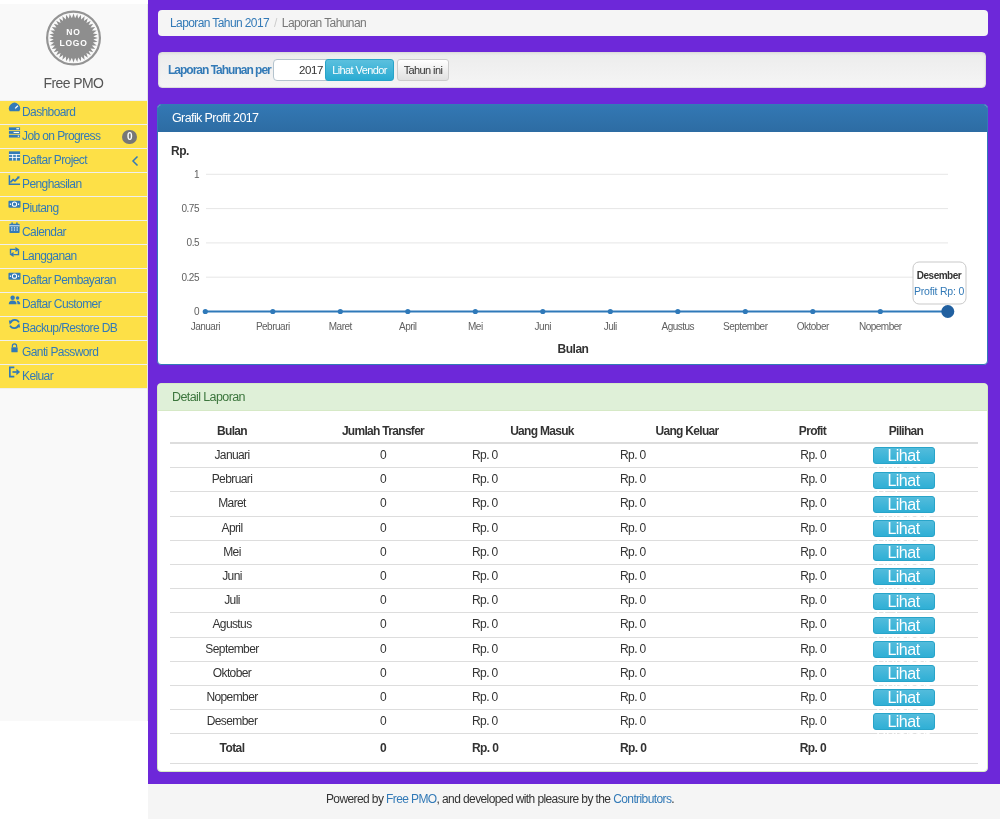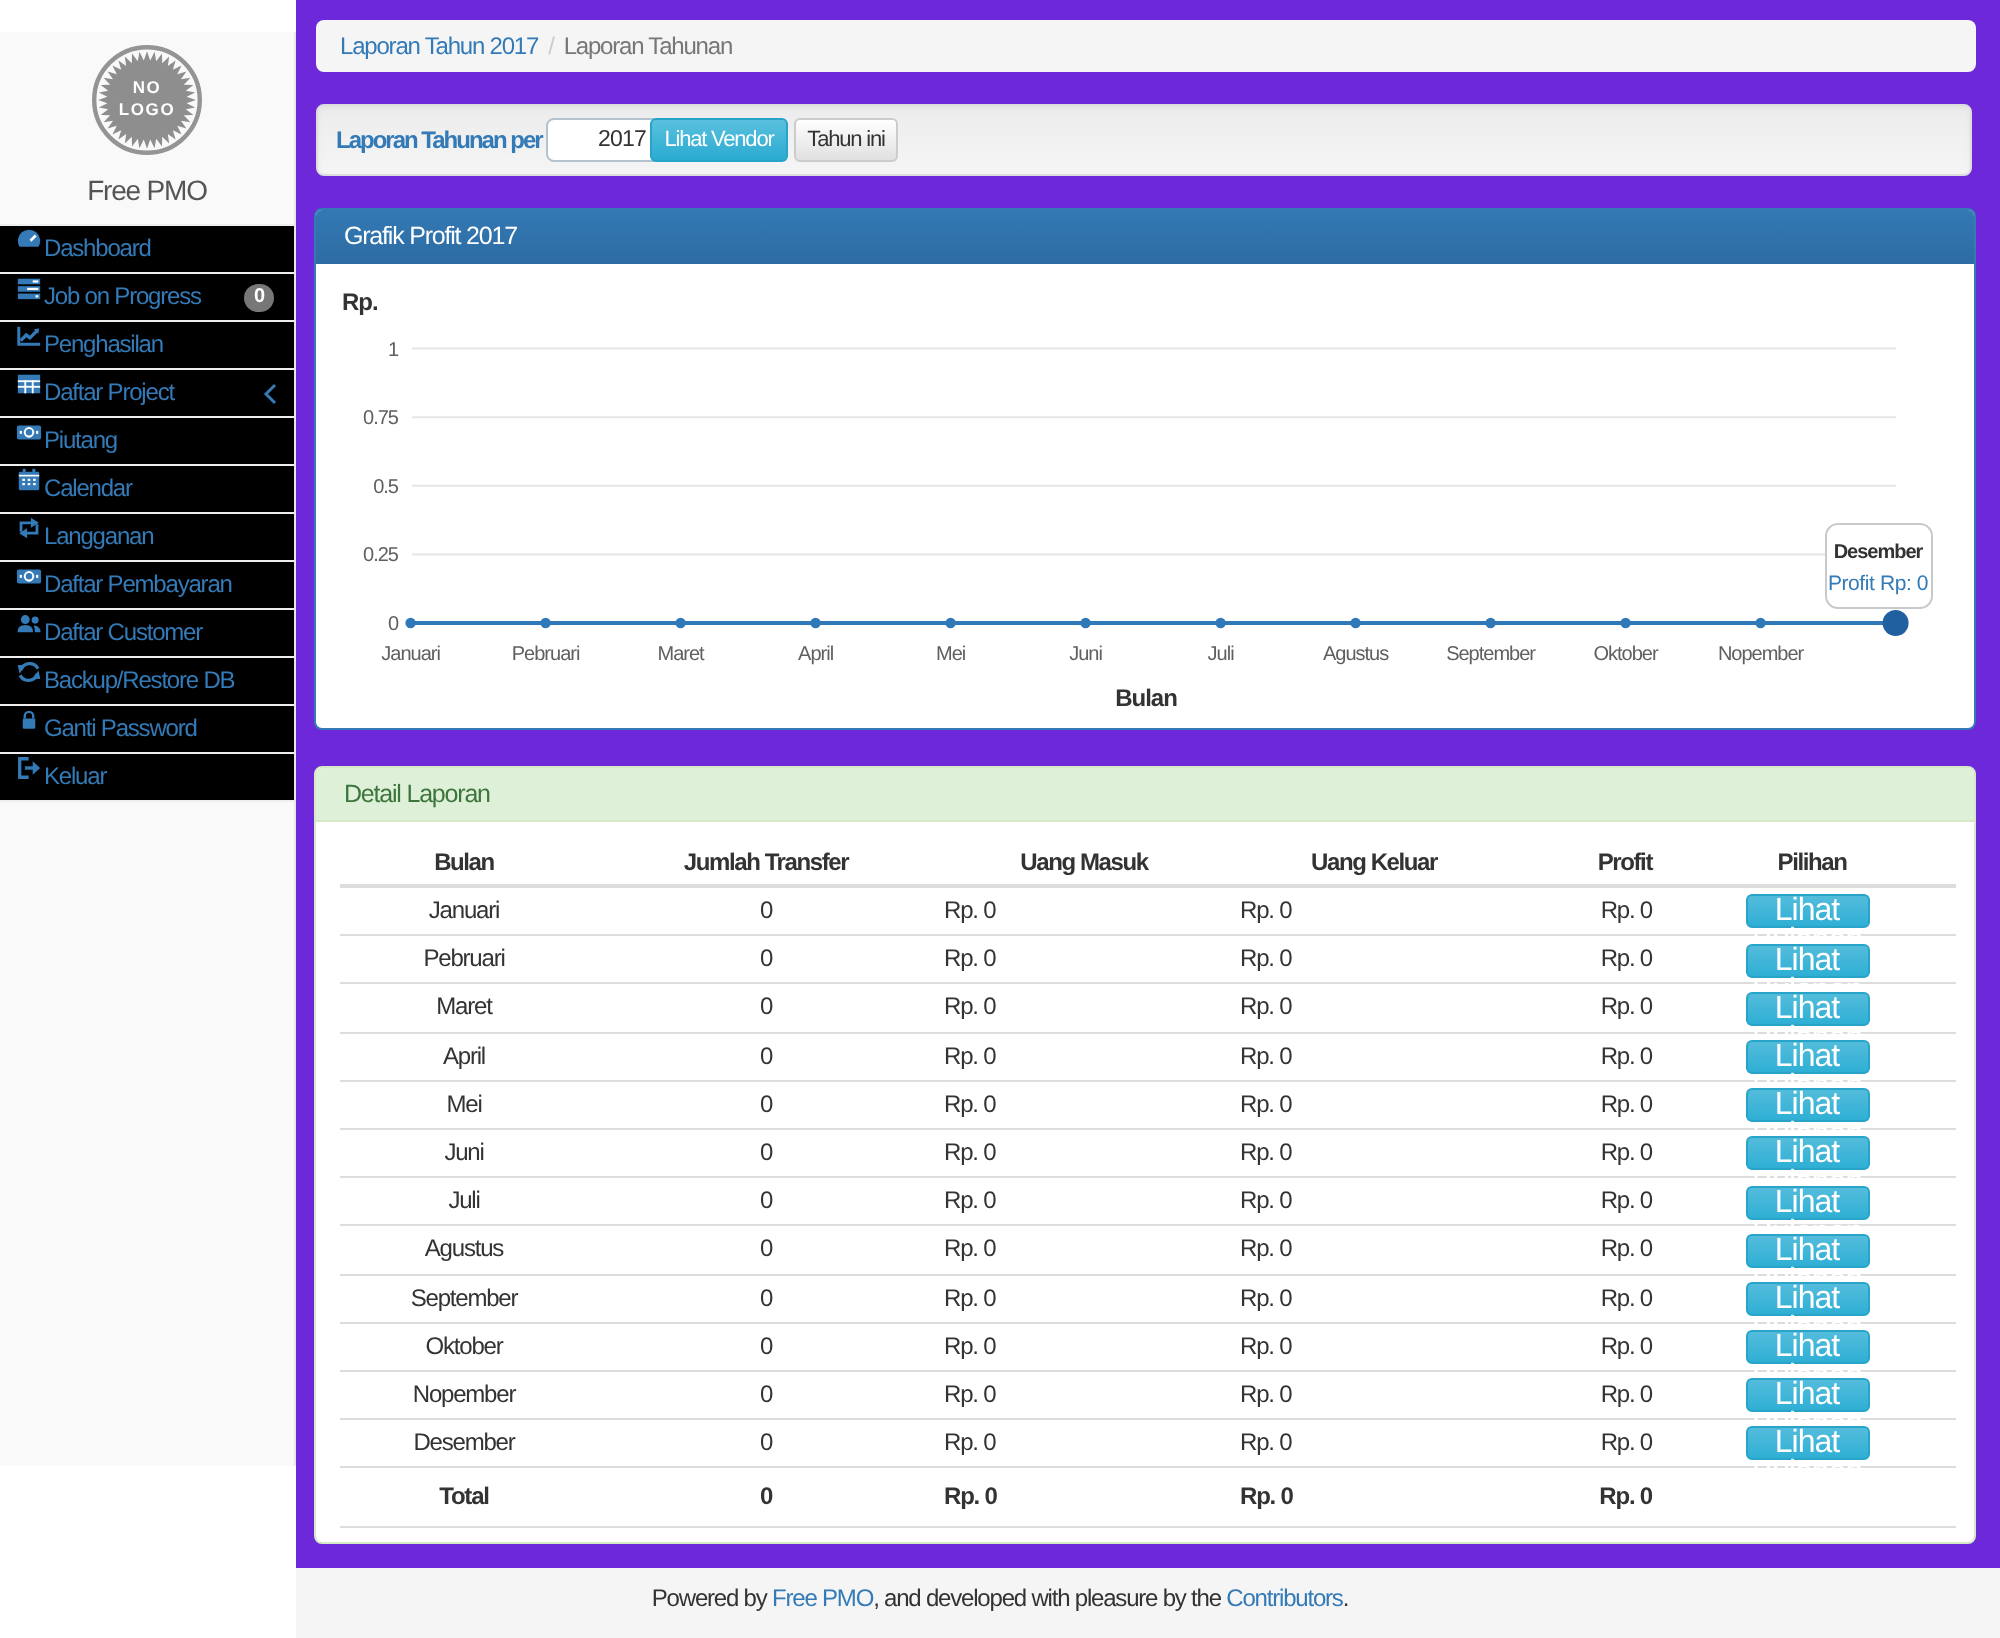--- a/index.html
+++ b/index.html
@@ -1,21 +1,21 @@
 <!DOCTYPE html>
 <html><head><meta charset="utf-8"><style>
 *{margin:0;padding:0;box-sizing:content-box}
 html,body{width:1000px;height:819px;overflow:hidden;background:#fff;
  font-family:"Liberation Sans",sans-serif;font-size:12px;letter-spacing:-0.6px;color:#333}
 a{color:#337ab7;text-decoration:none}
-#sidebar{position:absolute;left:0;top:16px;width:147px;height:717px;background:#f9f9f9;border-right:1px solid #e7e7e7}
+#sidebar{position:absolute;left:0;top:4px;width:147px;height:717px;background:#f9f9f9;border-right:1px solid #e7e7e7}
 #logo{position:absolute;left:0;top:0}
 .brand{position:absolute;top:71px;width:147px;text-align:center;font-size:14px;color:#555}
 #menu{position:absolute;top:96px;left:0;width:147px;list-style:none;border-top:1px solid #efefef}
-#menu li{position:relative;height:23px;line-height:23px;border-bottom:1px solid #efefef;color:#337ab7;padding-left:8px;white-space:nowrap;background:#000000}
+#menu li{position:relative;height:23px;line-height:23px;border-bottom:1px solid #efefef;color:#337ab7;padding-left:8px;white-space:nowrap;background:#fde047}
 #menu li .ic{display:inline-block;width:13px;margin-right:1px;text-align:center;vertical-align:middle;margin-top:-3px}
 .badge{position:absolute;right:10px;top:5px;background:#777;color:#fff;font-size:10px;font-weight:bold;line-height:14px;padding:0 4.5px;border-radius:9px;letter-spacing:0}
 .chev{position:absolute;right:8px;top:6px;line-height:0}
 #main{position:absolute;left:148px;top:0;width:852px;height:819px;background:#6d28d9}
 .breadcrumb{position:absolute;left:10px;top:10px;width:818px;height:26px;line-height:26px;background:#f5f5f5;border-radius:4px;padding-left:12px}
 .breadcrumb .sep{color:#ccc;padding:0 5px}
 .breadcrumb .cur{color:#777}
 .well{position:absolute;left:10px;top:52px;width:826px;height:34px;background:linear-gradient(to bottom,#ececec 0,#f5f5f5 100%);border:1px solid #dcdcdc;border-radius:4px;box-shadow:inset 0 1px 3px rgba(0,0,0,.05)}
 .well .lbl{position:absolute;left:9px;top:0;height:34px;line-height:34px;color:#337ab7;font-weight:bold;letter-spacing:-1px}
 .sel{position:absolute;left:114px;top:6px;width:39px;height:20px;background:#fff;border:1px solid #b4c3cd;border-radius:4px;font-size:11.5px;line-height:20px;color:#333;padding-left:25px;letter-spacing:-0.4px}
@@ -62,35 +62,35 @@
               <rect x="1" y="6" width="12" height="3"></rect>
               <rect x="1" y="10" width="12" height="3"></rect>
             </g>
             <g fill="#fff">
               <rect x="9" y="2.9" width="3" height="1.2"></rect>
               <rect x="6" y="6.9" width="6" height="1.2"></rect>
               <rect x="10.5" y="10.9" width="1.5" height="1.2"></rect>
             </g>
           </svg></span>Job on Progress<span class="badge">0</span></li>
 <li><span class="ic"><svg width="13" height="14" viewBox="0 0 14 14">
-            <path d="M1.5 2 L1.5 11.5 L13 11.5" stroke="#337ab7" stroke-width="1.6" fill="none"></path>
-            <path d="M2.5 9.5 L5.5 6.5 L7.5 8 L11.5 4" stroke="#337ab7" stroke-width="1.8" fill="none"></path>
-            <path d="M12.5 3 L9.5 3.4 L12 5.8 Z" fill="#337ab7"></path>
-          </svg></span>Penghasilan</li>
-<li><span class="ic"><svg width="13" height="14" viewBox="0 0 14 14">
             <rect x="1" y="2" width="12" height="10" fill="#337ab7"></rect>
             <g stroke="#fff" stroke-width="1">
               <line x1="1" y1="5.5" x2="13" y2="5.5"></line>
               <line x1="1" y1="8.5" x2="13" y2="8.5"></line>
               <line x1="5" y1="5" x2="5" y2="12"></line>
               <line x1="9" y1="5" x2="9" y2="12"></line>
             </g>
           </svg></span>Daftar Project<span class="chev"><svg width="8" height="12" viewBox="0 0 8 12">
             <path d="M6.5 1.5 L2 6 L6.5 10.5" stroke="#337ab7" stroke-width="1.5" fill="none"></path>
           </svg></span></li>
+<li><span class="ic"><svg width="13" height="14" viewBox="0 0 14 14">
+            <path d="M1.5 2 L1.5 11.5 L13 11.5" stroke="#337ab7" stroke-width="1.6" fill="none"></path>
+            <path d="M2.5 9.5 L5.5 6.5 L7.5 8 L11.5 4" stroke="#337ab7" stroke-width="1.8" fill="none"></path>
+            <path d="M12.5 3 L9.5 3.4 L12 5.8 Z" fill="#337ab7"></path>
+          </svg></span>Penghasilan</li>
 <li><span class="ic"><svg width="13" height="14" viewBox="0 0 14 14">
             <rect x="0.5" y="3.5" width="13" height="7.5" rx="1" fill="#337ab7"></rect>
             <circle cx="7" cy="7.2" r="2.3" fill="none" stroke="#fff" stroke-width="1.1"></circle>
             <rect x="2" y="6.4" width="1.2" height="1.6" fill="#fff"></rect>
             <rect x="10.8" y="6.4" width="1.2" height="1.6" fill="#fff"></rect>
           </svg></span>Piutang</li>
 <li><span class="ic"><svg width="13" height="14" viewBox="0 0 14 14">
             <rect x="1.5" y="2.5" width="11" height="10" rx="0.8" fill="#337ab7"></rect>
             <rect x="3.6" y="1" width="1.6" height="2.6" fill="#337ab7"></rect>
             <rect x="8.8" y="1" width="1.6" height="2.6" fill="#337ab7"></rect>

